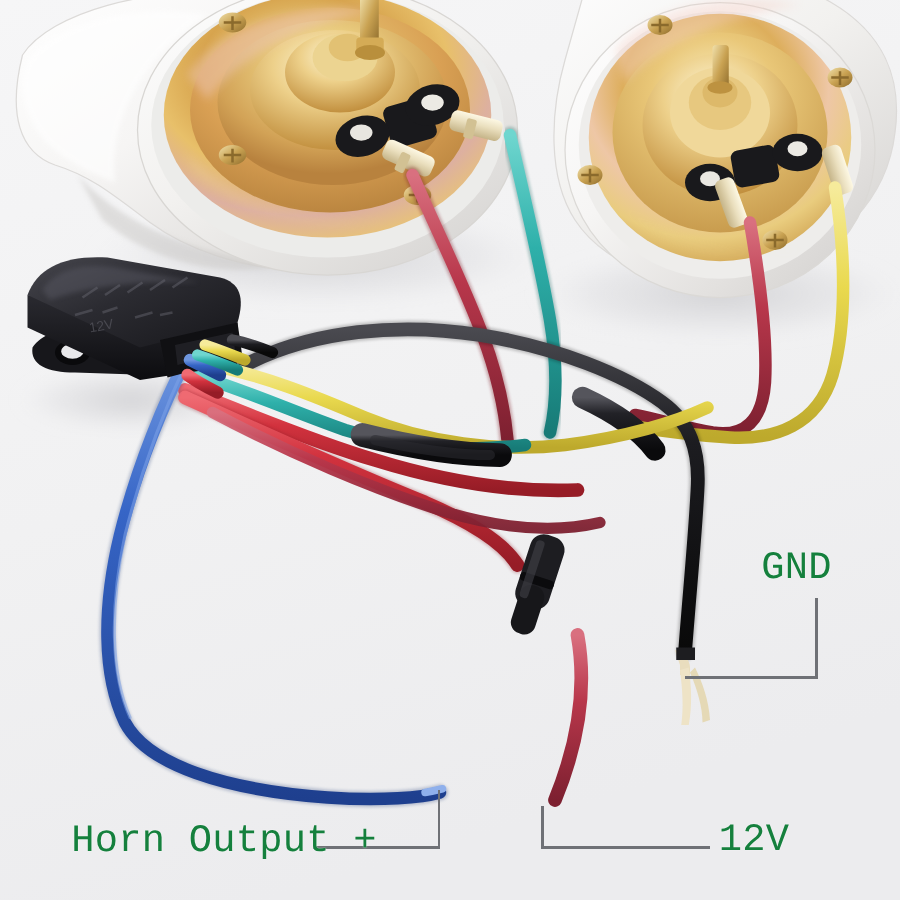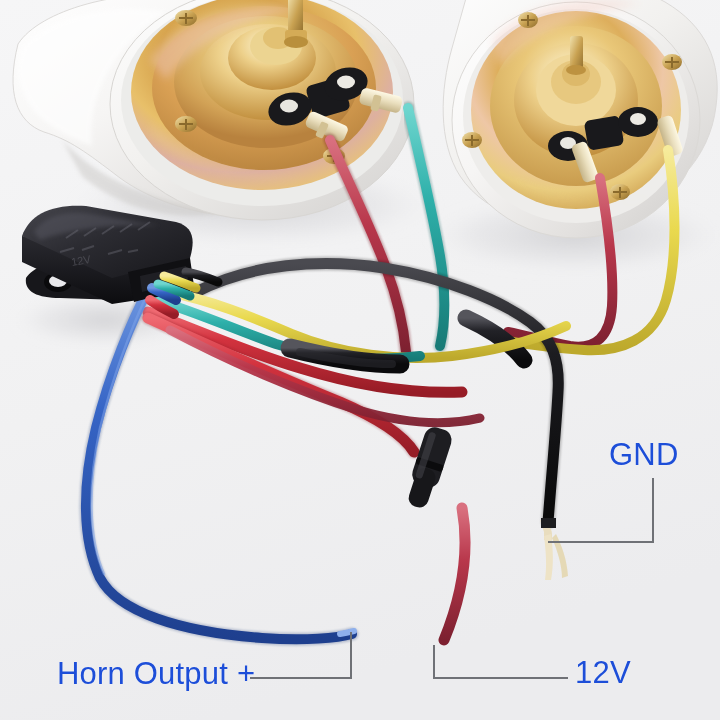--- a/index.html
+++ b/index.html
@@ -5,22 +5,22 @@
   html,body{margin:0;padding:0;}
   body{
     width:720px;height:720px;overflow:hidden;
     font-family:"Liberation Serif", serif;
     background:#f2f2f3;
   }
   #stage{position:relative;width:720px;height:720px;overflow:hidden;background:#f3f3f4;}
   #photo{position:absolute;inset:0;width:720px;height:720px;display:block;}
   .label{
     position:absolute;
-    font-family:Liberation Sans, sans-serif;
-    color:#1d4ed8;
+    font-family:Liberation Mono, monospace;
+    color:#15803d;
     white-space:nowrap;
     letter-spacing:.2px;
     text-shadow:0 0 1px rgba(255,255,255,.9);
   }
   #label-horn-output{left:57px;top:656px;font-size:31px;}
   #label-12v{left:575px;top:655px;font-size:31px;}
   #label-gnd{left:609px;top:437px;font-size:31px;}
 </style>
 </head>
 <body>

